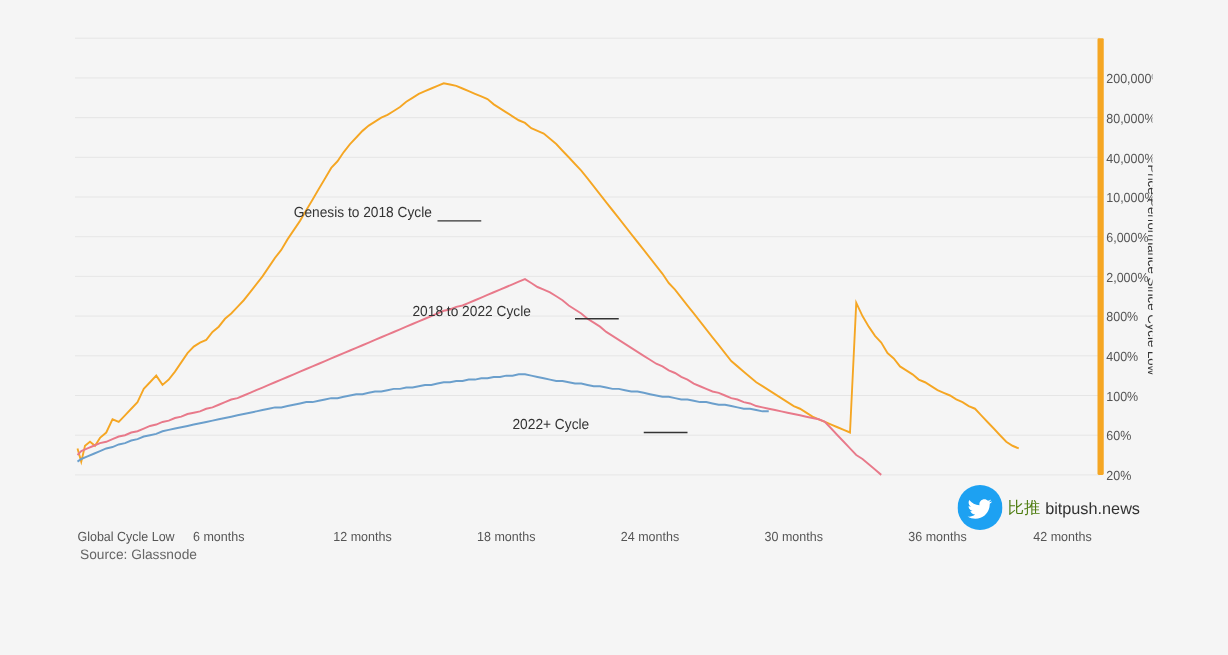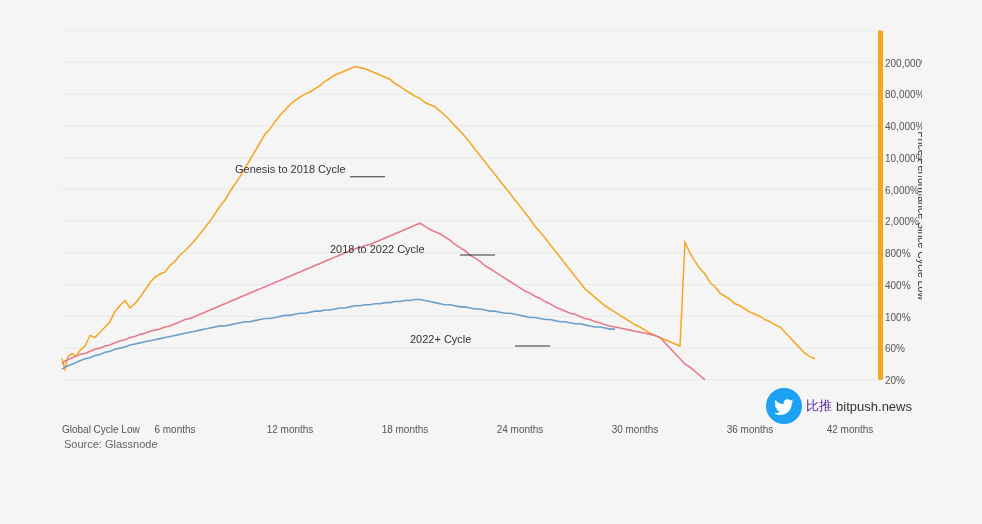--- a/index.html
+++ b/index.html
@@ -45,21 +45,21 @@
       width: 36px;
       height: 36px;
     }
     .watermark-text {
       font-size: 13px;
       color: #333;
       font-weight: 500;
     }
     .watermark-cn {
       font-size: 13px;
-      color: #4c1d95;
+      color: #4d7c0f;
     }
   </style>
 </head>
 <body>
 
 <div class="chart-container">
   <div class="chart-area">
     <svg class="main-chart" viewBox="0 0 862 410" preserveAspectRatio="none">
 
       <rect x="0" y="0" width="820" height="370" fill="#f5f5f5"></rect>

